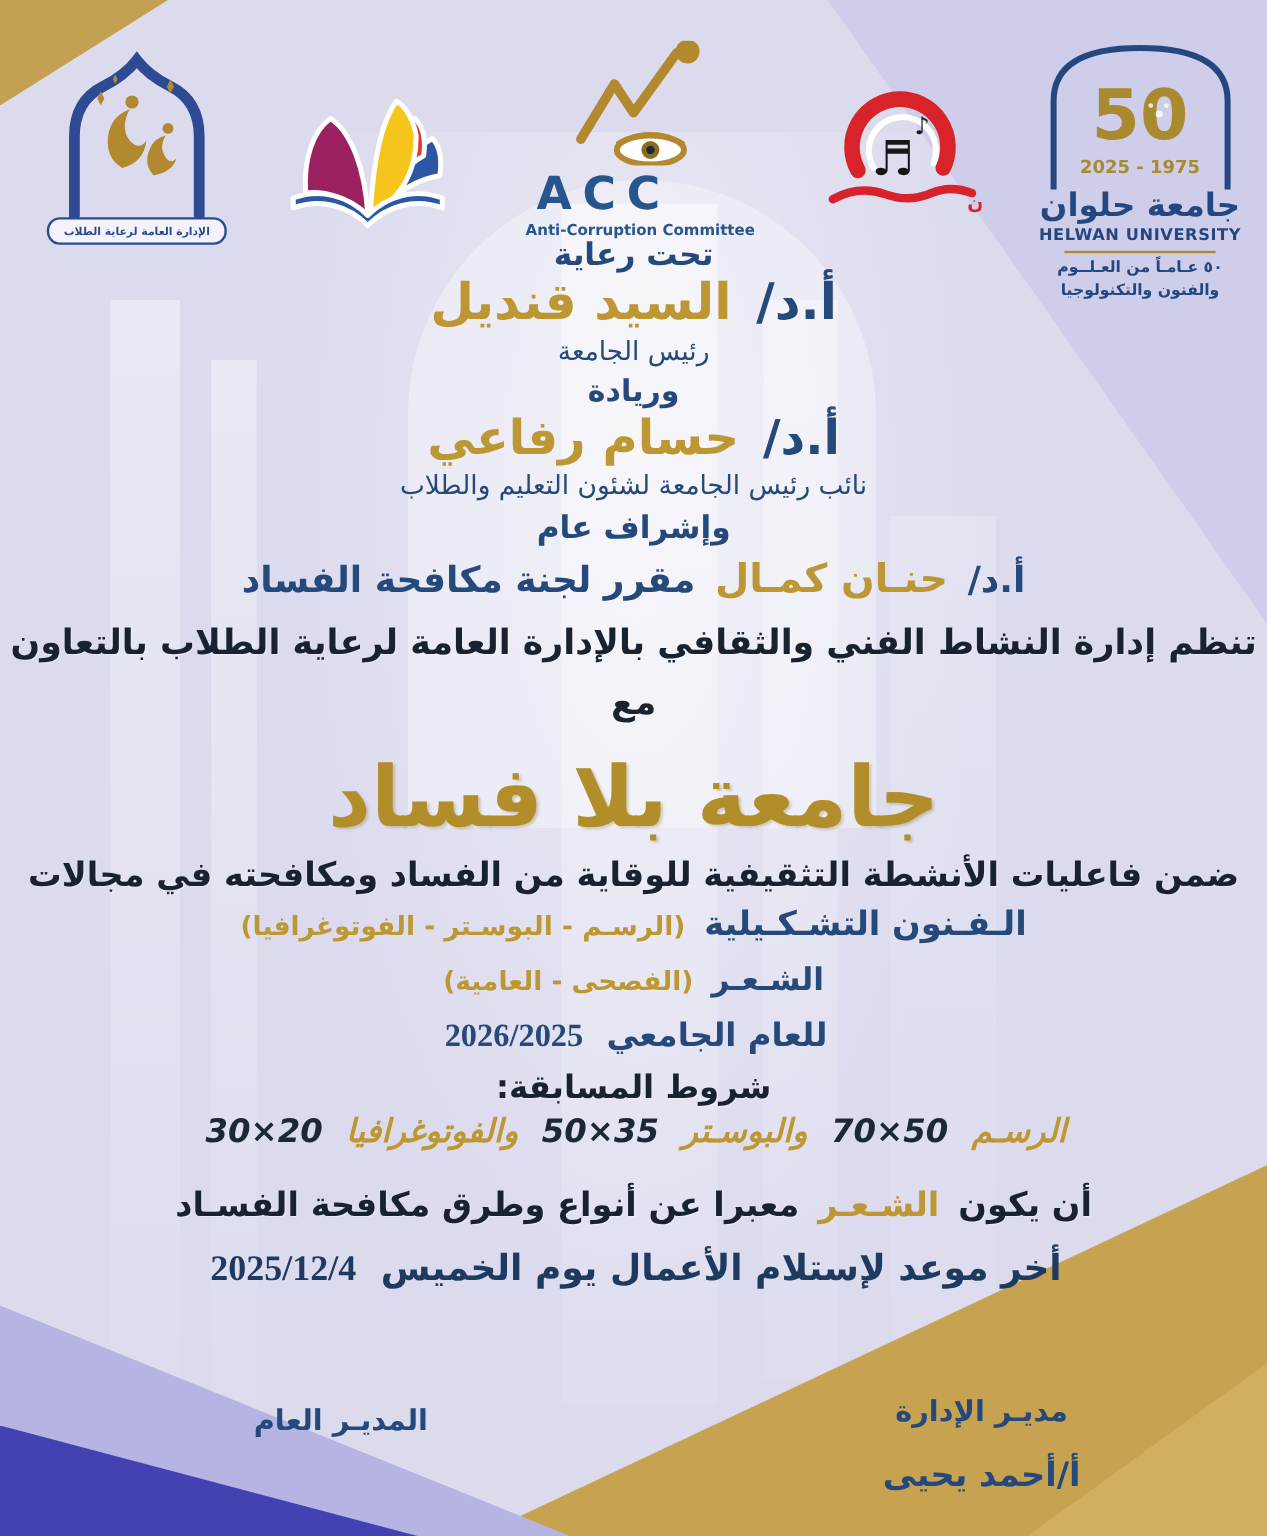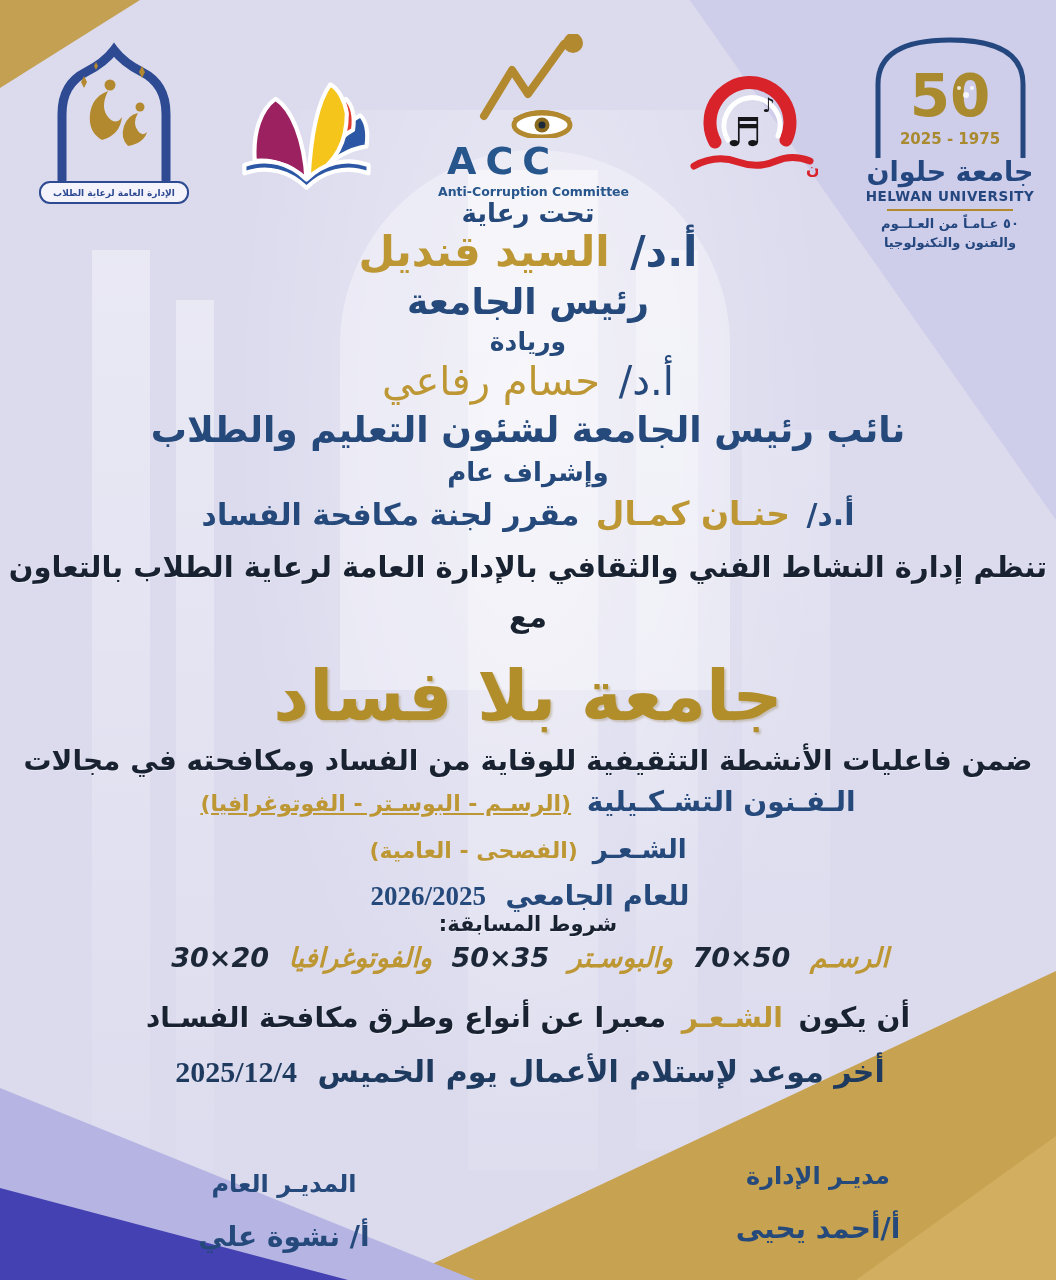--- a/index.html
+++ b/index.html
@@ -44,36 +44,36 @@
   .hel-en{font-size:13.5px;font-weight:bold;color:#24477f;letter-spacing:.5px;margin-top:3px;}
   .hel-rule{width:126px;height:2px;background:#b3892f;margin:5px auto 4px auto;}
   .hel-tag{font-size:13px;font-weight:bold;color:#24477f;line-height:1.45;}
   
   .text-col{position:absolute;z-index:5;left:0;right:0;top:198px;text-align:center;direction:rtl;}
   .navy{color:#24497a;}
   .gold{color:#bd9733;}
   .dark{color:#182230;text-shadow:1px 1px 0 rgba(255,255,255,.35);}
   .under{font-size:26px;font-weight:bold;}
   .name-line{font-size:42px;font-weight:bold;line-height:1.15;}
-  .name-line2{font-size:40px;font-weight:normal;line-height:1.15;margin-top:2px;}
-  .role{font-size:36px;font-weight:bold;margin-top:5px;}
+  .name-line2{font-size:40px;font-weight:bold;line-height:1.15;margin-top:2px;}
+  .role{font-size:22px;font-weight:normal;margin-top:5px;}
   .lead{font-size:25px;font-weight:bold;margin-top:5px;}
   .sup{font-size:26px;font-weight:bold;margin-top:7px;}
   .sup-line{font-size:30px;font-weight:bold;margin-top:7px;}
   .sup-line .gold{font-size:33px;}
   .org{font-size:29px;font-weight:bold;line-height:1.72;margin-top:10px;}
   .big-title{font-size:70px;font-weight:bold;color:#b28e2b;line-height:1.3;margin-top:8px;
     text-shadow:2px 2px 2px rgba(120,90,20,.25);}
   .intro{font-size:28px;font-weight:bold;margin-top:2px;}
   .fields-line{font-size:28px;font-weight:bold;margin-top:8px;}
-  .fields-line .paren{font-size:22px;text-decoration:underline;}
+  .fields-line .paren{font-size:22px;}
   .poetry-line{font-size:26px;font-weight:bold;margin-top:16px;}
   .poetry-line .paren{font-size:22px;}
   .year-line{font-size:27px;font-weight:bold;margin-top:16px;}
-  .cond{font-size:21px;font-weight:bold;margin-top:0;}
+  .cond{font-size:27px;font-weight:bold;margin-top:12px;}
   .sizes{font-size:27px;font-weight:bold;font-style:italic;margin-top:6px;}
   .sizes .num{color:#1c2738;}
   .rule-line{font-size:28px;font-weight:bold;margin-top:28px;}
   .deadline{font-size:30px;font-weight:bold;color:#1e3a5f;margin-top:20px;}
   .serifnum{font-family:"Liberation Serif","DejaVu Serif",serif;}
   .num{display:inline-block;margin:0 7px;}
   .seg{display:inline-block;margin:0 3px;}
   
   .sig{position:absolute;z-index:6;text-align:center;direction:rtl;color:#24497a;font-weight:bold;}
   .sig-right{top:1162px;right:118px;width:240px;}
@@ -239,16 +239,15 @@
     </div>
 
   </div>
 
   <div class="sig sig-right">
     <div class="sig-title">مديـر الإدارة</div>
     <div class="sig-name">أ/أحمد يحيى</div>
   </div>
   <div class="sig sig-left">
     <div class="sig-title">المديـر العام</div>
-    <div class="sig-name">أ/ نشوة علي</div>
   </div>
 
 </div>
 
 </body></html>

